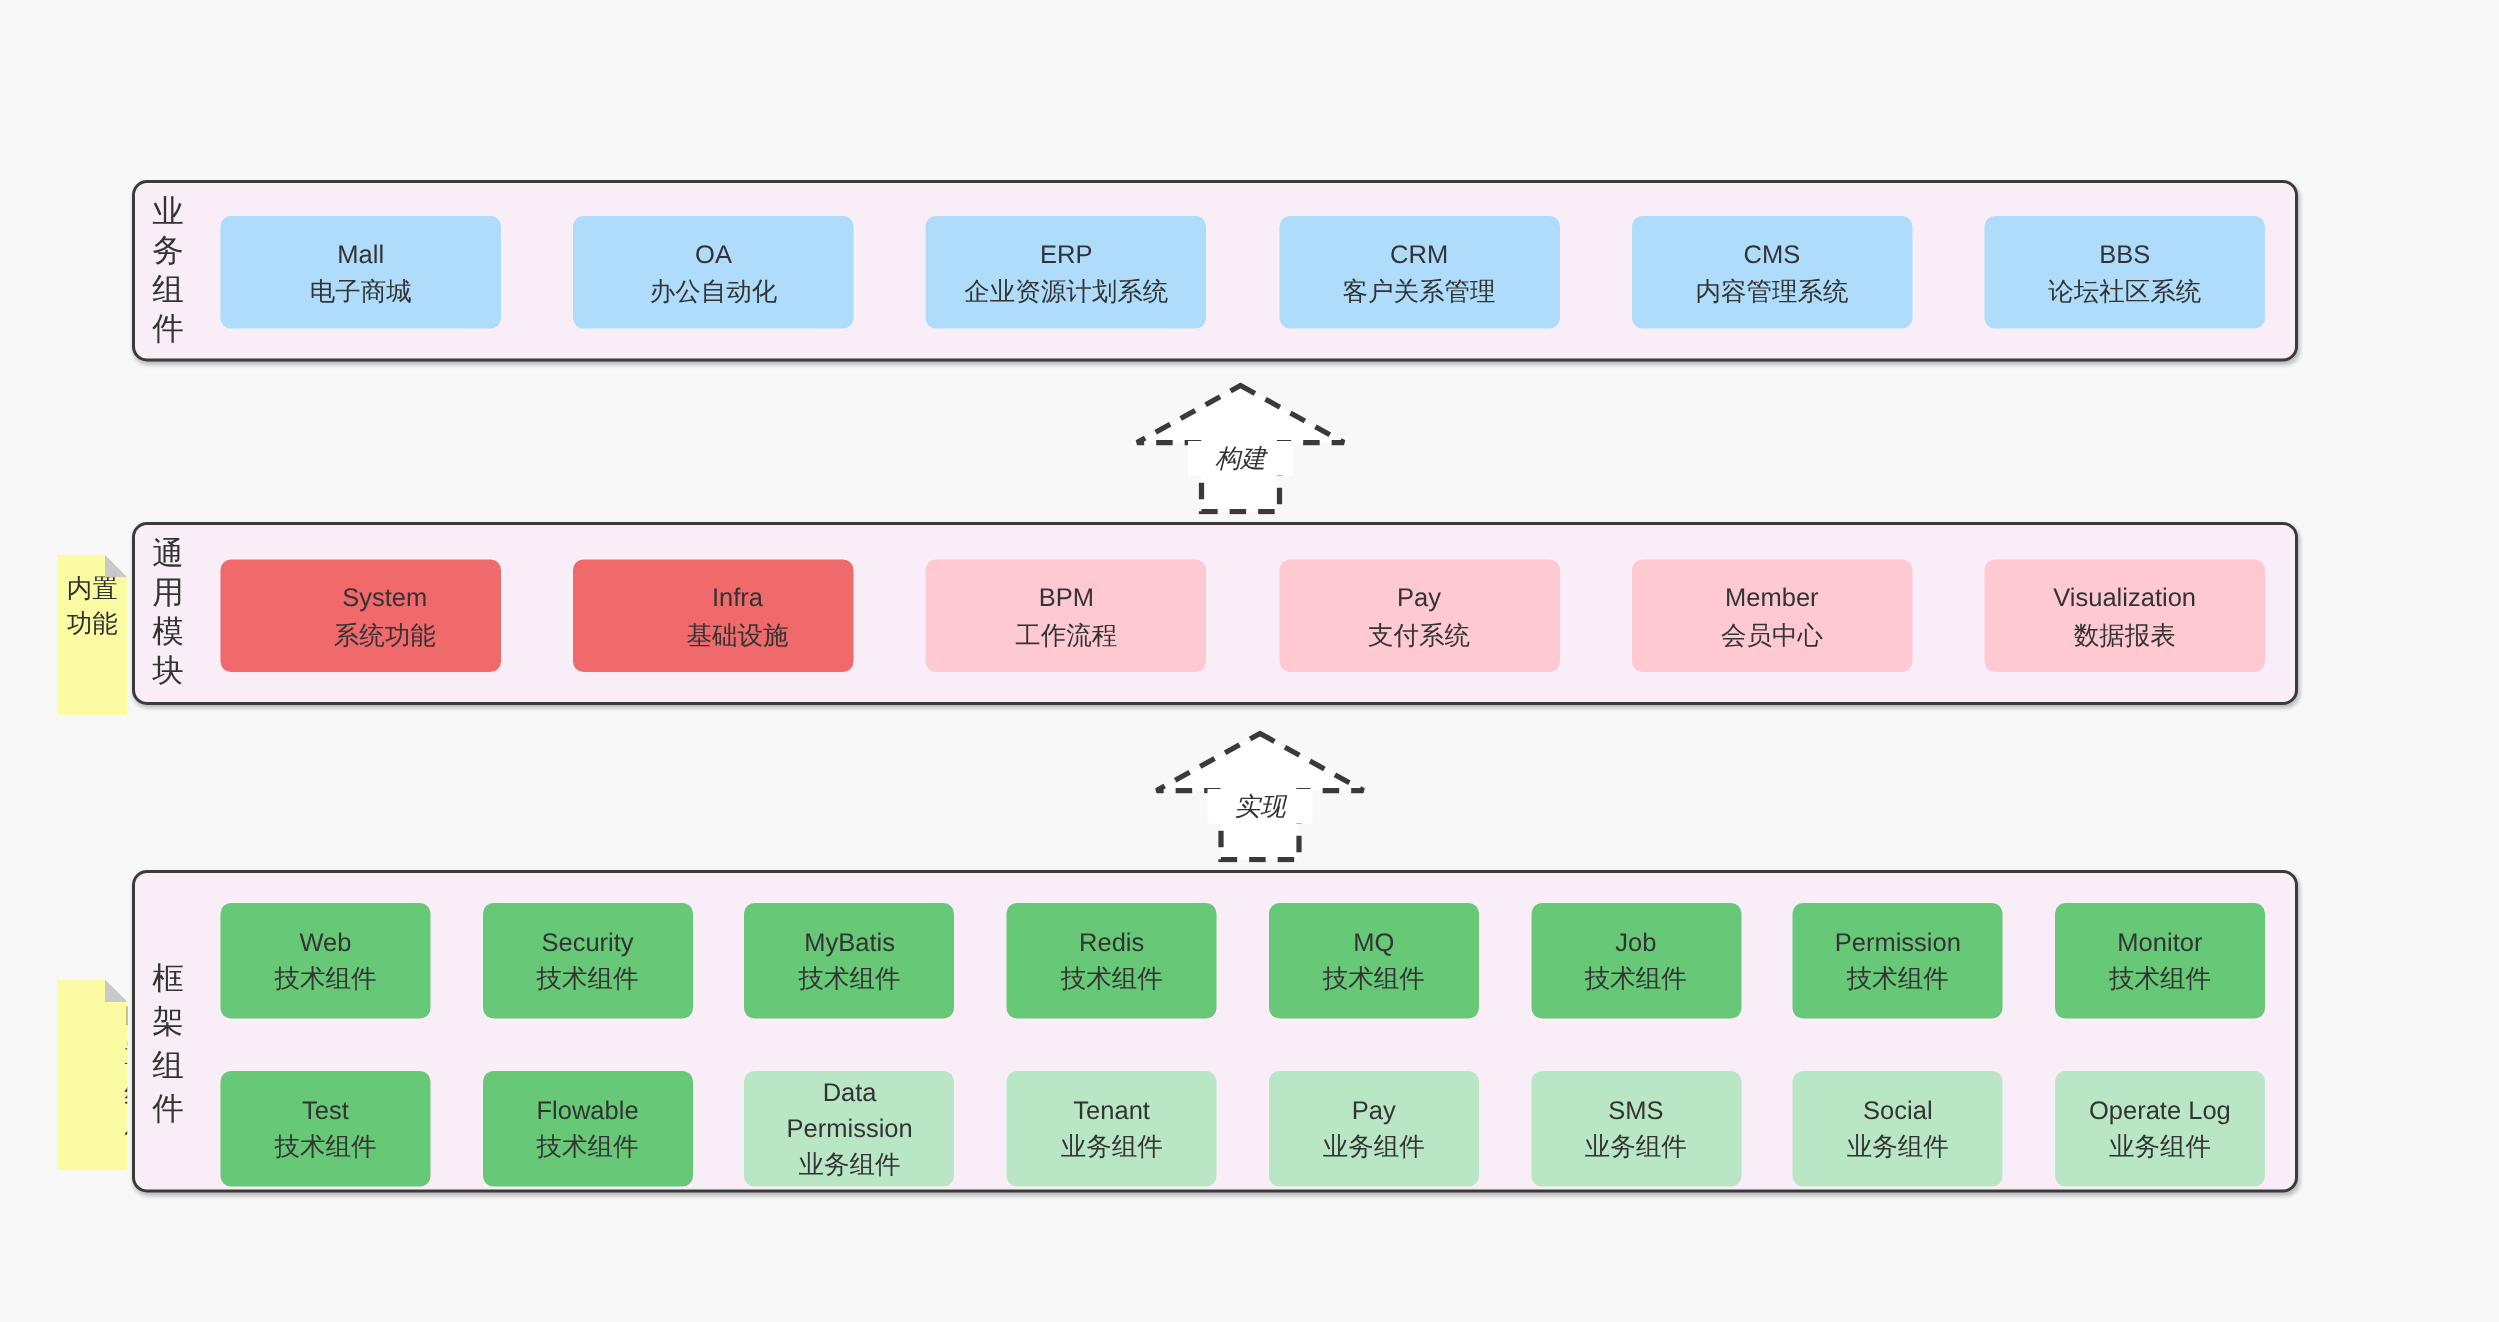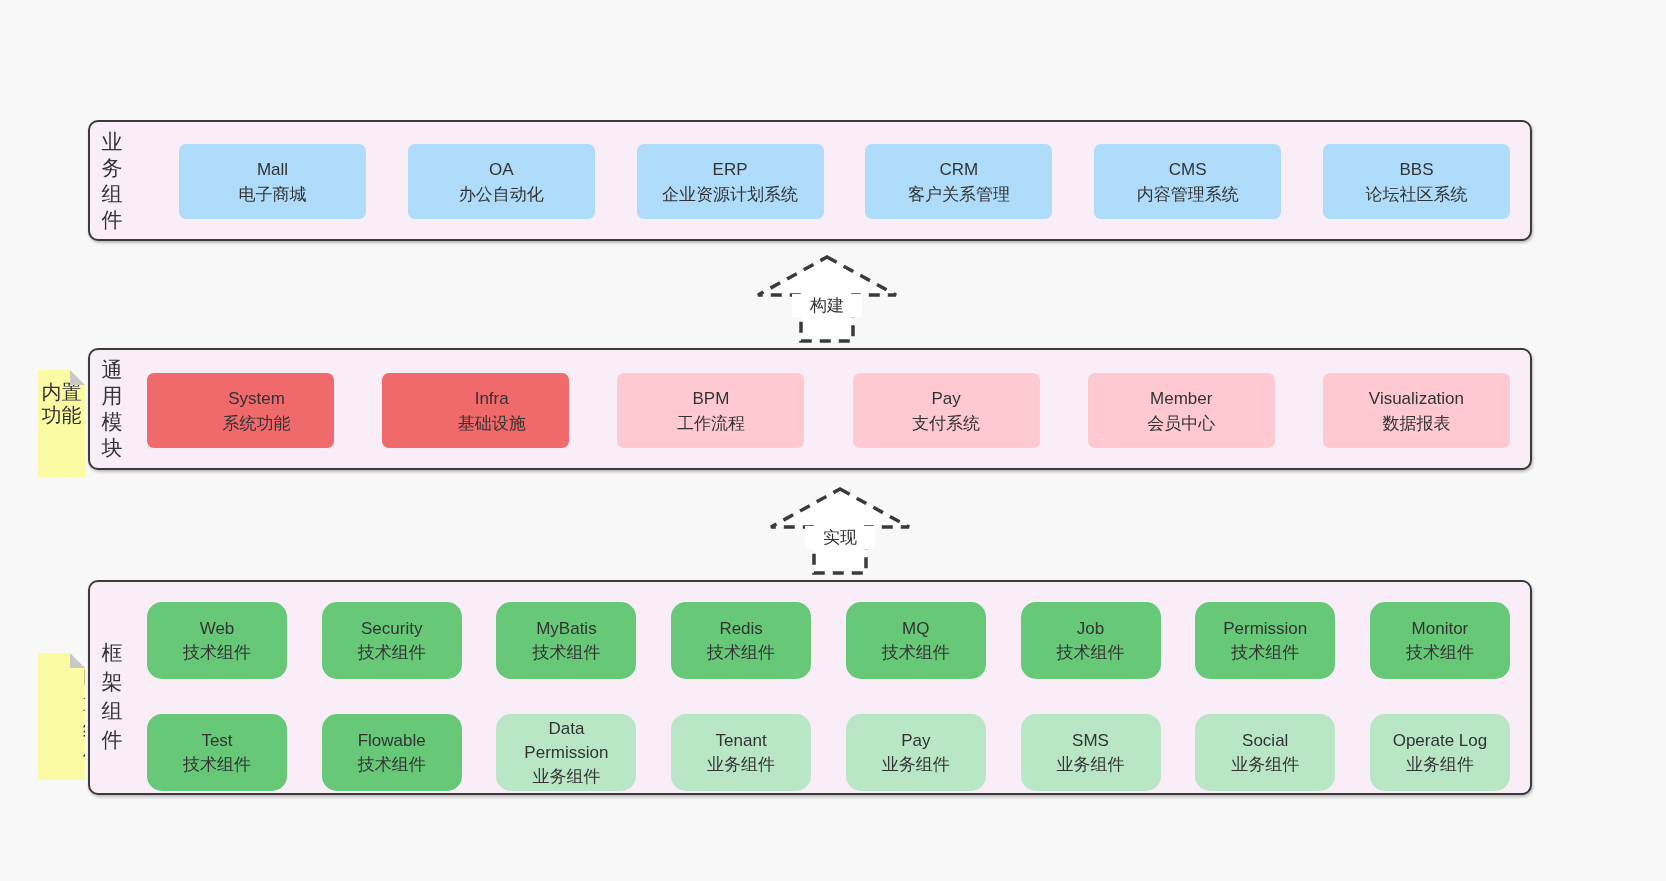--- a/index.html
+++ b/index.html
@@ -24,32 +24,32 @@
   .panel-3{top:580px;height:215px;}
 
   .vlabel{
     position:absolute;left:9px;top:50%;transform:translateY(-50%);
     width:26px;font-size:21px;line-height:26px;letter-spacing:0;
     word-break:break-all;text-align:center;color:var(--text,#333);
   }
   .panel-3 .vlabel{line-height:29px;top:54%;}
 
   .row{position:absolute;left:57px;right:20px;display:flex;justify-content:space-between;}
-  .panel-1 .row{top:22px;margin-left:32px;}
+  .panel-1 .row{top:22px;}
   .panel-2 .row{top:23px;}
   .panel-3 .row-a{top:20px;}
   .panel-3 .row-b{top:132px;}
 
   .box{
     box-sizing:border-box;border-radius:7px;
     display:flex;flex-direction:column;justify-content:center;align-items:center;
     text-align:center;color:var(--text,#333);
   }
   .box-wide{width:187px;height:75px;}
-  .box-sm{width:140px;height:77px;border-radius:15px;}
+  .box-sm{width:140px;height:77px;}
   .box .en,.box .zh{font-size:17px;line-height:25px;}
   .box-sm .en,.box-sm .zh{line-height:24px;}
   .box-sm .en{max-width:112px;}
 
   .blue{background:var(--blue,#aedcfa);}
   .red{background:var(--red,#f0696b);padding-left:32px;}
   .pink{background:var(--pink,#ffc9d2);}
   .green{background:var(--green,#67c878);}
   .lightgreen{background:var(--lightgreen,#b9e7c5);}
 
@@ -59,36 +59,36 @@
   .arrow-2{left:769px;top:487px;}
   .arrow polygon{
     fill:#ffffff;
     stroke:var(--arrow-stroke,#3a3a3a);
     stroke-width:3.5;
     stroke-dasharray:11 8;
     stroke-linejoin:miter;
   }
   .arrow-label{
     position:absolute;width:70px;text-align:center;
-    font-size:17px;color:var(--text,#333);background:#ffffff;
+    font-size:17px;color:var(--text,#333);background:#ffffff;font-style:italic;
   }
   .arrow-label-1{left:792px;top:294px;}
   .arrow-label-2{left:805px;top:526px;}
 
   
   .note{
     position:absolute;width:47px;
     background:var(--note-yellow,#fbfba4);
     clip-path:polygon(0 0, calc(100% - 15px) 0, 100% 15px, 100% 100%, 0 100%);
   }
   .note-1{left:38px;top:370px;height:107px;}
   .note-2{left:38px;top:653px;height:127px;}
   .note-text{
     position:absolute;left:0;right:0;text-align:center;
-    font-size:20px;word-break:break-all;color:#2f2f2f;
+    font-size:17px;word-break:break-all;color:#2f2f2f;
   }
   .note-1 .note-text{top:11px;line-height:23px;}
   .note-2 .note-text{top:9px;line-height:27px;margin-left:45px;}
 </style>
 </head>
 <body>
 
 <div class="stage">
 
   <section class="panel panel-1">

